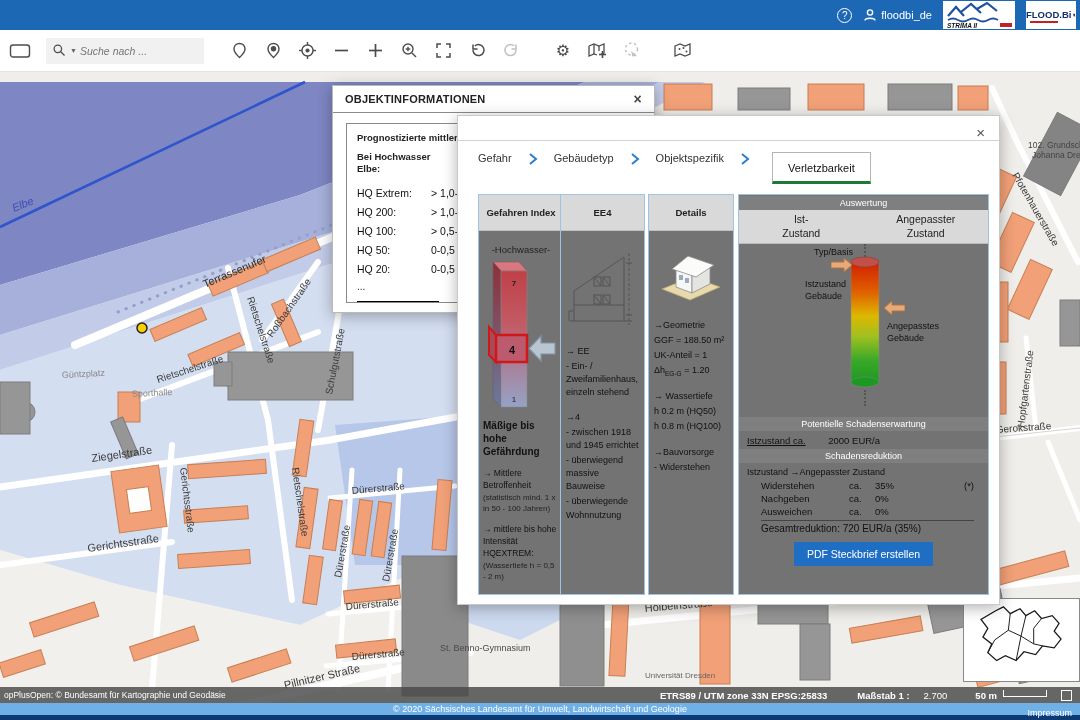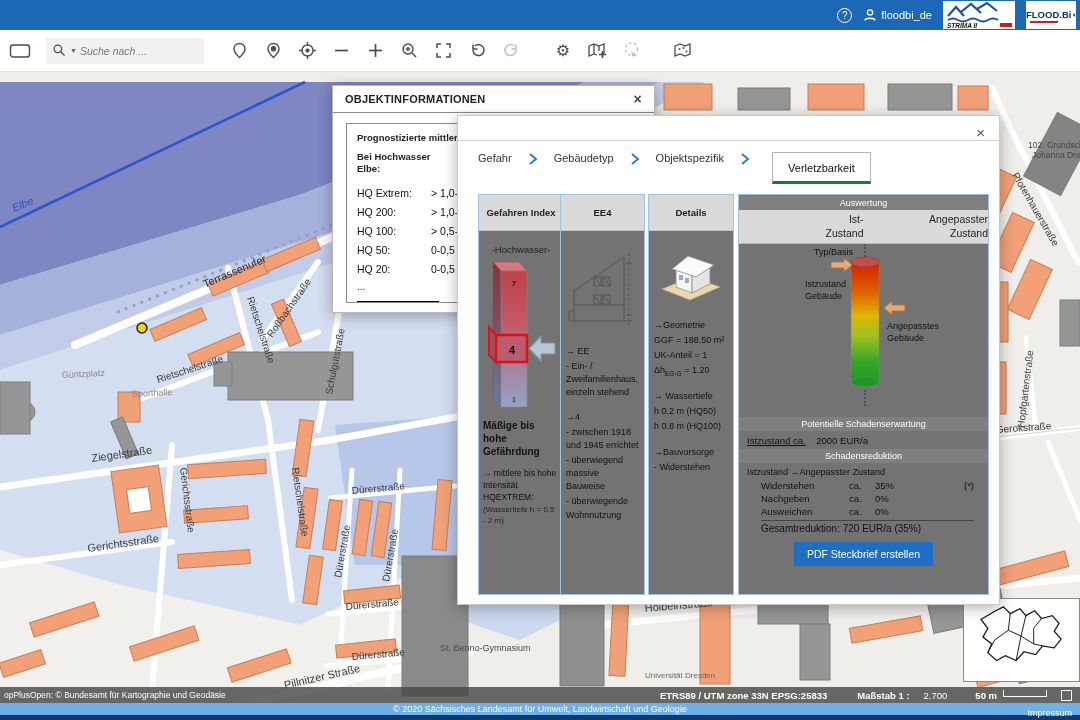--- a/index.html
+++ b/index.html
@@ -57,21 +57,21 @@
   .panel-header { height:36px; background:#d9d9d9; border-bottom:1px solid #c2c2c2; display:flex; align-items:center; justify-content:center; text-align:center; font-size:9.5px; font-weight:bold; color:#222; line-height:1.25; padding:0 6px; }
   .p-sub { text-align:center; font-size:9.5px; color:#222; margin-top:13px; }
   .p-rating { font-size:10px; font-weight:bold; color:#111; padding:0 4px; line-height:1.3; margin-top:2px; }
   .p-text { font-size:8.5px; color:#111; padding:0 4px; line-height:1.4; margin-top:10px; }
   .p-note { font-size:8px; color:#222; }
   .p2 .p-line, .p3 .p-line { font-size:9px; color:#111; padding:0 5px; line-height:1.45; margin-top:2px; }
   .p-gap { height:10px; }
 
   .aw-darkbar { height:14px; background:#7f7f7f; color:#fff; font-size:9px; display:flex; align-items:center; justify-content:center; margin-top:1px; }
   .aw-cols { height:34px; background:#d9d9d9; border-bottom:1px solid #bbb; display:flex; }
-  .aw-col { flex:1; text-align:right; font-size:10.5px; color:#222; line-height:1.3; padding-top:3px; }
+  .aw-col { flex:1; text-align:center; font-size:10.5px; color:#222; line-height:1.3; padding-top:3px; }
   .aw-cyl-zone { position:relative; height:172px; }
   .dotted-v { position:absolute; border-left:2px dotted #555; }
   .aw-lbl { position:absolute; font-size:9px; color:#111; line-height:1.35; }
   .aw-row-ist { font-size:9.5px; color:#111; padding:4px 8px 2px; }
   .aw-row-ist .u { text-decoration:underline; }
   .aw-red-sub { font-size:9px; color:#111; padding:4px 8px 2px; }
   .aw-tbl-row { display:flex; font-size:9.5px; color:#111; padding-left:22px; height:13px; align-items:center; }
   .aw-tbl-row .n { width:88px; } .aw-tbl-row .c { width:26px; } .aw-tbl-row .p { width:44px; } .aw-tbl-row .x { margin-left:auto; padding-right:14px; }
   .aw-hr { border-top:1px solid #444; margin:2px 14px 2px 22px; }
   .aw-total { font-size:10px; color:#111; padding-left:22px; }
@@ -443,20 +443,24 @@
         <rect x="22" y="12" width="26" height="136" fill="url(#gbar)" stroke="#888" stroke-width="0.6"></rect>
         <text x="35" y="27" font-size="8" font-weight="bold" fill="#222" text-anchor="middle">7</text>
         <text x="35" y="143" font-size="8" fill="#222" text-anchor="middle">1</text>
         <polygon points="17,76 10,68 10,96 17,103" fill="#a84a5c" stroke="#d01818" stroke-width="2"></polygon>
         <rect x="17" y="76" width="31" height="27" fill="#bc5a6e" stroke="#d01818" stroke-width="2.5"></rect>
         <text x="33" y="95" font-size="11" font-weight="bold" fill="#111" text-anchor="middle">4</text>
         <polygon points="76,84 62,84 62,77 50,89.5 62,102 62,95 76,95" fill="#b9c5d1" stroke="#8494a4" stroke-width="1.2"></polygon>
       </svg>
       <div class="p-rating">Mäßige bis hohe Gefährdung</div>
       <div class="p-text">
+        <div>→ Mittlere Betroffenheit</div>
+        <div class="p-note">(statistisch mind. 1 x in 50 - 100 Jahren)</div>
+      </div>
+      <div class="p-text">
         <div>→ mittlere bis hohe Intensität HQEXTREM:</div>
         <div class="p-note">(Wassertiefe h = 0,5 - 2 m)</div>
       </div>
     </div>
 
     <div class="panel p2">
       <div class="panel-header">EE4</div>
       <svg width="74" height="80" viewBox="0 0 74 80" style="display:block;margin:18px auto 0;" fill="none" stroke="#555" stroke-width="1">
         <path d="M8,42 L58,8"></path>
           <path d="M8,42 L8,72"></path>
@@ -551,21 +555,21 @@
           <polygon points="22,5 9,5 9,1 1,8 9,15 9,11 22,11" fill="#e7a977" stroke="#b0763e" stroke-width="1"></polygon>
         </svg>
         <div class="aw-lbl" style="left:148px; top:76px; width:60px;">
           <div>Angepasstes</div>
             <div>Gebäude</div>
         </div>
       </div>
       <div class="aw-darkbar">Potentielle Schadenserwartung</div>
       <div class="aw-row-ist">
         <span class="u">Istzustand ca.</span>
-        <span style="margin-left:8px;">2000 EUR/a</span>
+        <span style="margin-left:20px;">2000 EUR/a</span>
       </div>
       <div class="aw-darkbar">Schadensreduktion</div>
       <div class="aw-red-sub">Istzustand →Angepasster Zustand</div>
       <div class="aw-tbl-row">
         <span class="n">Widerstehen</span>
           <span class="c">ca.</span>
           <span class="p">35%</span>
           <span class="x">(*)</span>
       </div>
       <div class="aw-tbl-row">

